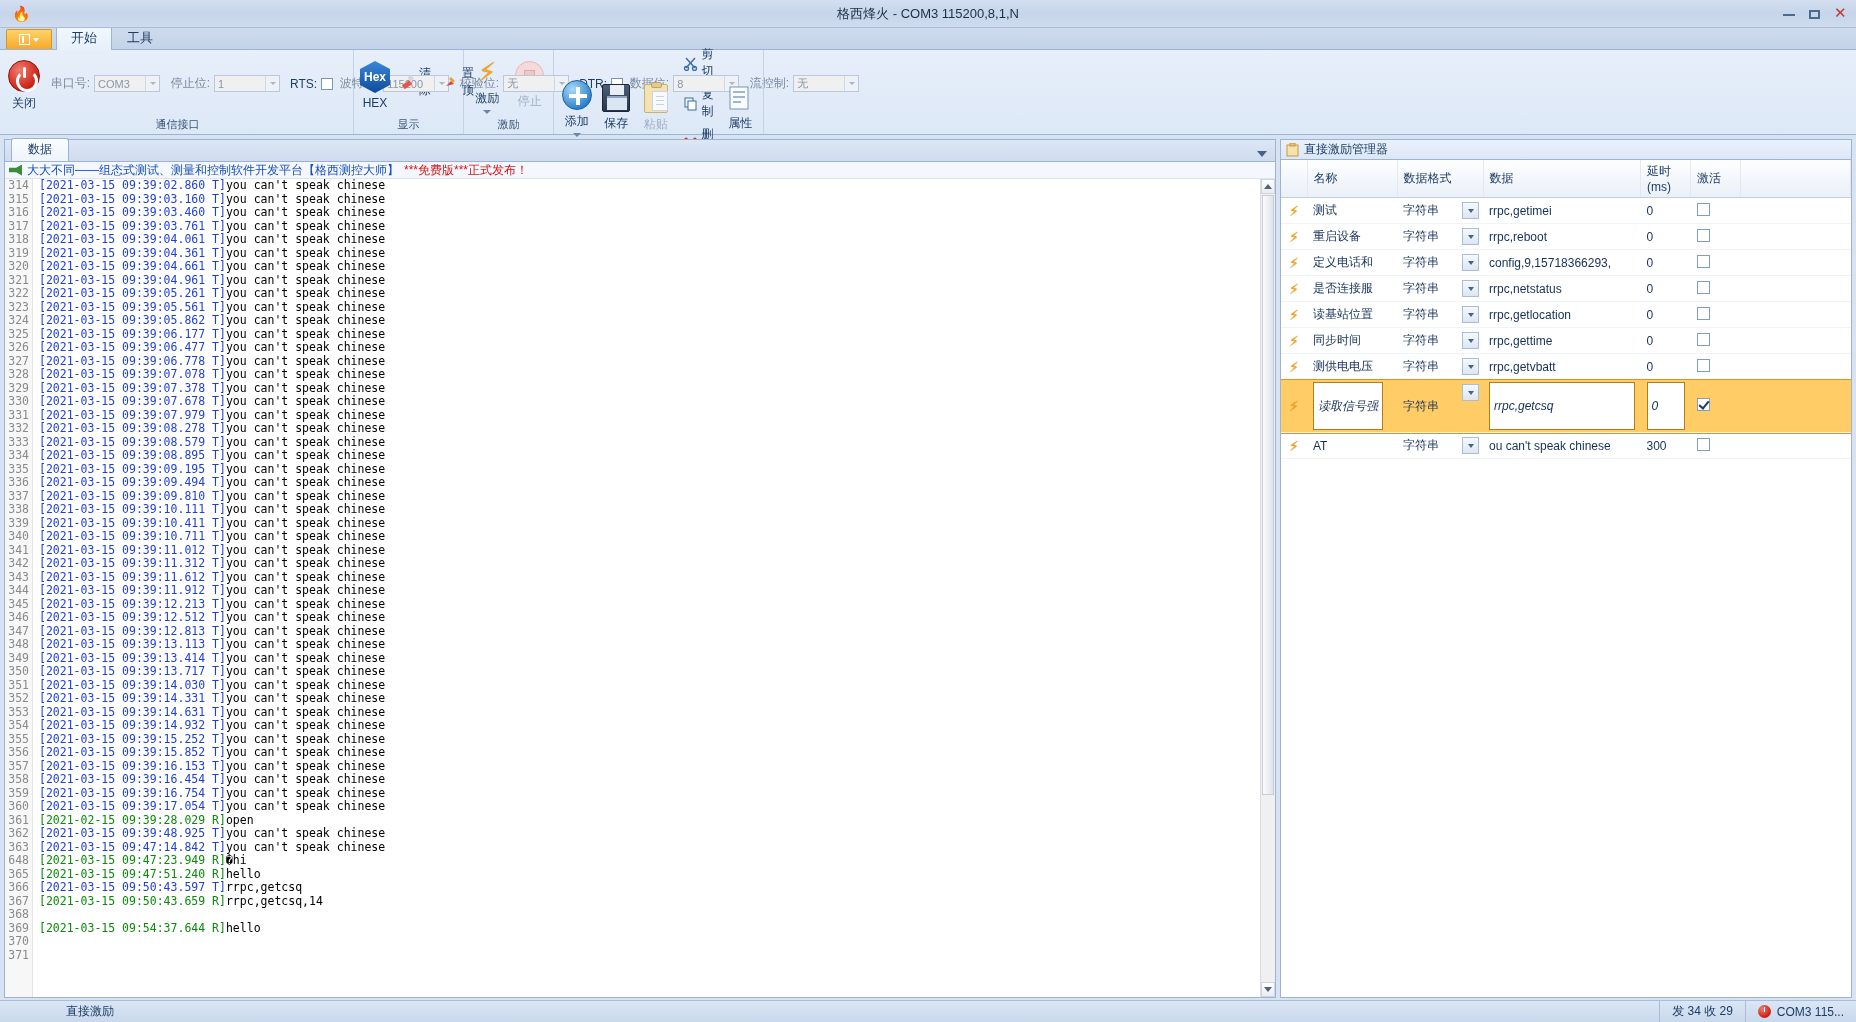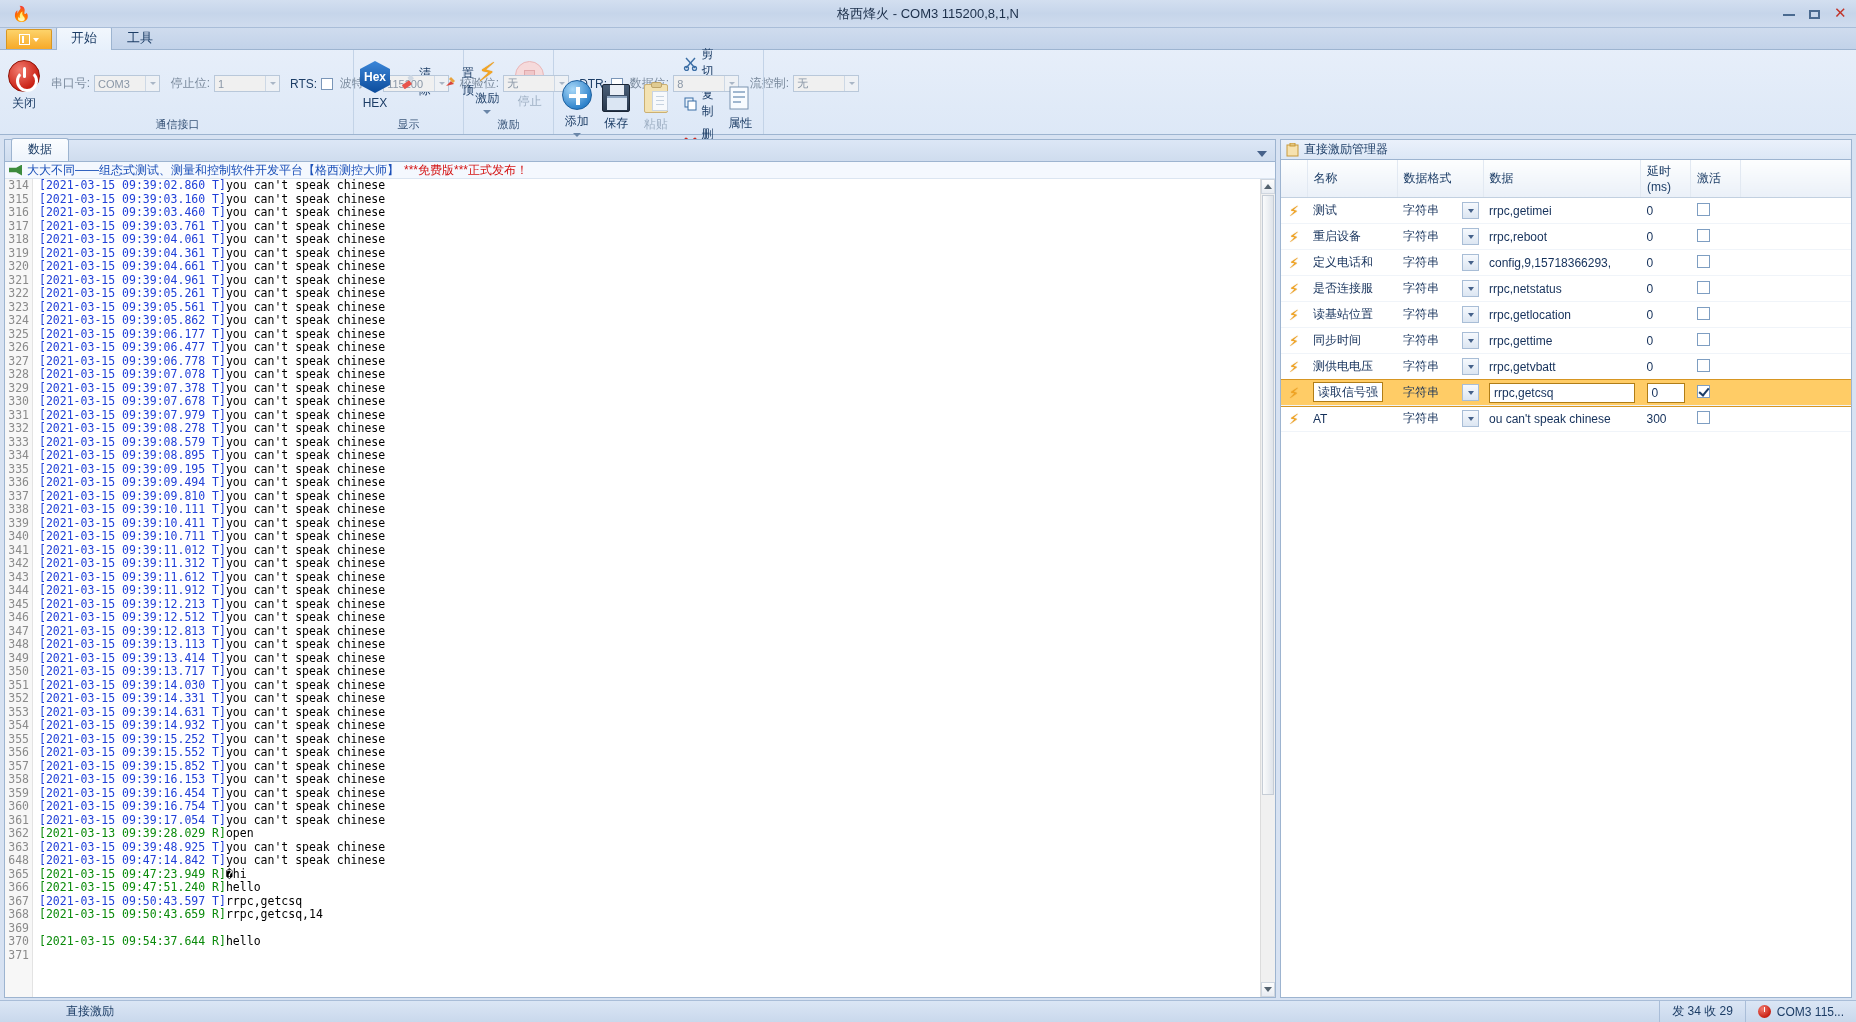--- a/index.html
+++ b/index.html
@@ -166,21 +166,21 @@
   tr.sel { outline: 1px solid #d79622; }
   .boltcell { width:26px; text-align:center !important; padding:0 !important;}
   .bolt { color:#f5a623; font-size:14px; text-shadow:0 0 1px #c87f0a; }
   .fmtcell { width:86px; position:relative; padding-right:24px !important;}
   .fmtarrow { position:absolute; right:4px; top:4px; width:17px; height:17px; background:linear-gradient(to bottom,#f6f9fd,#dce6f2);
               border:1px solid #a8bdd6; display:flex; align-items:center; justify-content:center; }
   .fmtarrow i { width:0;height:0;border-left:3px solid transparent;border-right:3px solid transparent;border-top:4px solid #45618a;}
   .namecell { width:90px; overflow:hidden; white-space:nowrap;}
   .delaycell { width:50px; }
   .actcell { width:50px; }
-  .cellbox { background:#fff; border:1px solid #c9d6e4; padding:2px 4px; }
+  .cellbox { background:#fff; border:1px solid #c9d6e4; padding:16px 4px;font-style:italic; }
   tr.sel .cellbox { border-color:#b07d17; }
   .tchk { width:13px;height:13px;border:1px solid #7e9ec2;background:#fff;display:inline-block;position:relative;}
   .tchk.on:after{content:"";position:absolute;left:3px;top:0px;width:4px;height:8px;border:solid #1c3d66;border-width:0 2px 2px 0;transform:rotate(40deg);}
 
   
   #statusbar { height:22px; background:linear-gradient(to bottom,#dbe6f5,#c9d8ec); border-top:1px solid #a9bdd8;
                display:flex; align-items:center; font-size:12px; color:#1c3d66;padding-left:44px; }
   #statusbar .left { padding-left:22px; }
   #statusbar .spacer { flex:1; }
   #statusbar .seg { padding:0 12px; border-left:1px solid #a9bdd8; display:flex; align-items:center; gap:6px; height:100%;}
@@ -511,27 +511,26 @@
             <div class="lg"><span class="ts-t">[2021-03-15 09:39:12.512 T]</span><span class="msg">you can't speak chinese</span></div>
             <div class="lg"><span class="ts-t">[2021-03-15 09:39:12.813 T]</span><span class="msg">you can't speak chinese</span></div>
             <div class="lg"><span class="ts-t">[2021-03-15 09:39:13.113 T]</span><span class="msg">you can't speak chinese</span></div>
             <div class="lg"><span class="ts-t">[2021-03-15 09:39:13.414 T]</span><span class="msg">you can't speak chinese</span></div>
             <div class="lg"><span class="ts-t">[2021-03-15 09:39:13.717 T]</span><span class="msg">you can't speak chinese</span></div>
             <div class="lg"><span class="ts-t">[2021-03-15 09:39:14.030 T]</span><span class="msg">you can't speak chinese</span></div>
             <div class="lg"><span class="ts-t">[2021-03-15 09:39:14.331 T]</span><span class="msg">you can't speak chinese</span></div>
             <div class="lg"><span class="ts-t">[2021-03-15 09:39:14.631 T]</span><span class="msg">you can't speak chinese</span></div>
             <div class="lg"><span class="ts-t">[2021-03-15 09:39:14.932 T]</span><span class="msg">you can't speak chinese</span></div>
             <div class="lg"><span class="ts-t">[2021-03-15 09:39:15.252 T]</span><span class="msg">you can't speak chinese</span></div>
-            <div class="lg"><span class="ts-t">[2021-03-15 09:39:15.552 T]</span><span class="msg">you can't speak chinese</span></div>
             <div class="lg"><span class="ts-t">[2021-03-15 09:39:15.852 T]</span><span class="msg">you can't speak chinese</span></div>
             <div class="lg"><span class="ts-t">[2021-03-15 09:39:16.153 T]</span><span class="msg">you can't speak chinese</span></div>
             <div class="lg"><span class="ts-t">[2021-03-15 09:39:16.454 T]</span><span class="msg">you can't speak chinese</span></div>
             <div class="lg"><span class="ts-t">[2021-03-15 09:39:16.754 T]</span><span class="msg">you can't speak chinese</span></div>
             <div class="lg"><span class="ts-t">[2021-03-15 09:39:17.054 T]</span><span class="msg">you can't speak chinese</span></div>
-            <div class="lg"><span class="ts-r">[2021-03-13 09:39:28.029 R]</span><span class="msg">open</span></div>
+            <div class="lg"><span class="ts-r">[2021-02-15 09:39:28.029 R]</span><span class="msg">open</span></div>
             <div class="lg"><span class="ts-t">[2021-03-15 09:39:48.925 T]</span><span class="msg">you can't speak chinese</span></div>
             <div class="lg"><span class="ts-t">[2021-03-15 09:47:14.842 T]</span><span class="msg">you can't speak chinese</span></div>
             <div class="lg"><span class="ts-r">[2021-03-15 09:47:23.949 R]</span><span class="msg">�hi</span></div>
             <div class="lg"><span class="ts-r">[2021-03-15 09:47:51.240 R]</span><span class="msg">hello</span></div>
             <div class="lg"><span class="ts-t">[2021-03-15 09:50:43.597 T]</span><span class="msg">rrpc,getcsq</span></div>
             <div class="lg"><span class="ts-r">[2021-03-15 09:50:43.659 R]</span><span class="msg">rrpc,getcsq,14</span></div>
             <div class="lg">&nbsp;</div>
             <div class="lg"><span class="ts-r">[2021-03-15 09:54:37.644 R]</span><span class="msg">hello</span></div>
             <div class="lg">&nbsp;</div>
           </div>

